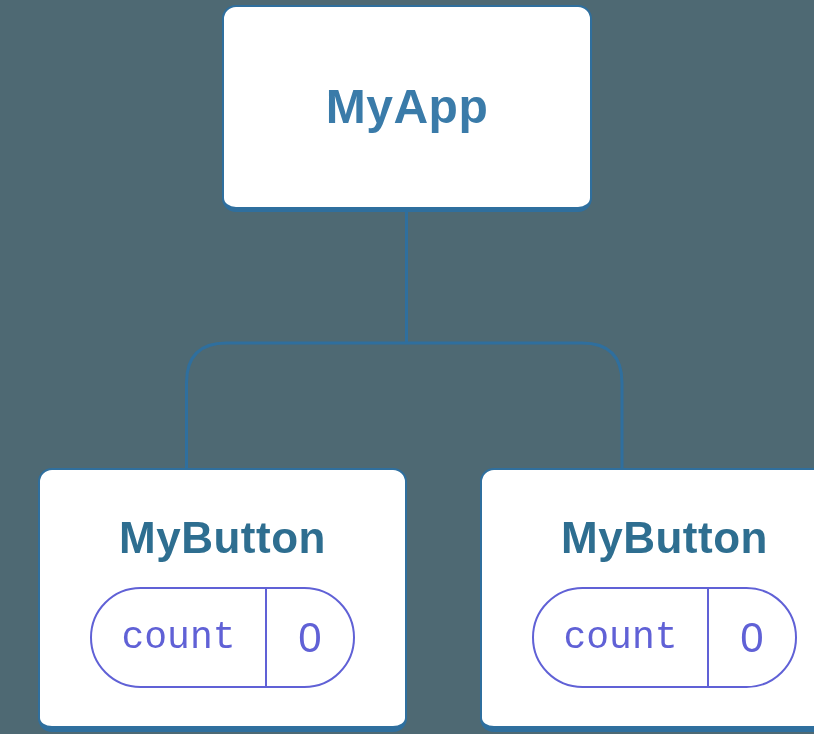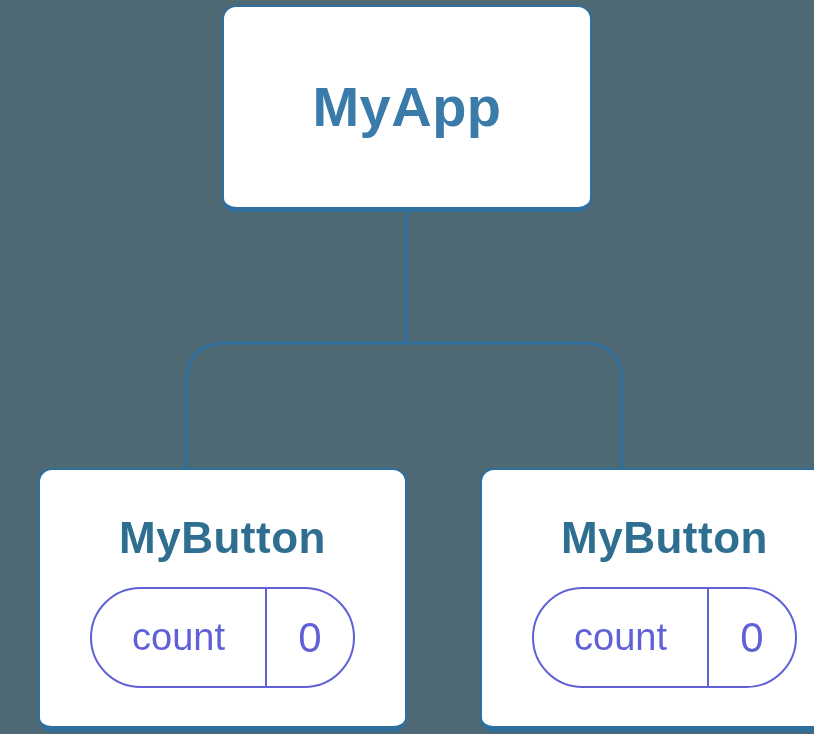--- a/index.html
+++ b/index.html
@@ -58,21 +58,21 @@
   }
   .node.child-left{left:2px;}
   .node.child-right{left:444px;}
   .node-label{
     font-weight:600;
     letter-spacing:0.5px;
     line-height:1.25;
     white-space:nowrap;
   }
   .root-label{
-    font-size:56px;
+    font-size:48px;
     color:var(--root-label);
   }
   .child-label{
     font-size:44px;
     color:var(--child-label);
   }
   .state-pill{
     margin-top:22px;
     width:265px;height:101px;
     border:2px solid var(--state-accent);
@@ -80,20 +80,21 @@
     display:flex;
     align-items:stretch;
     overflow:hidden;
     background:var(--box-fill);
   }
   .state-key-cell{
     flex:1;
     display:flex;align-items:center;justify-content:center;
     font-size:38px;
     color:var(--state-accent);
+    font-family:Liberation Mono, monospace;
   }
   .state-value-cell{
     width:88px;
     border-left:2px solid var(--state-accent);
     display:flex;align-items:center;justify-content:center;
     font-size:42px;
     color:var(--state-accent);
   }
 </style>
 </head>

